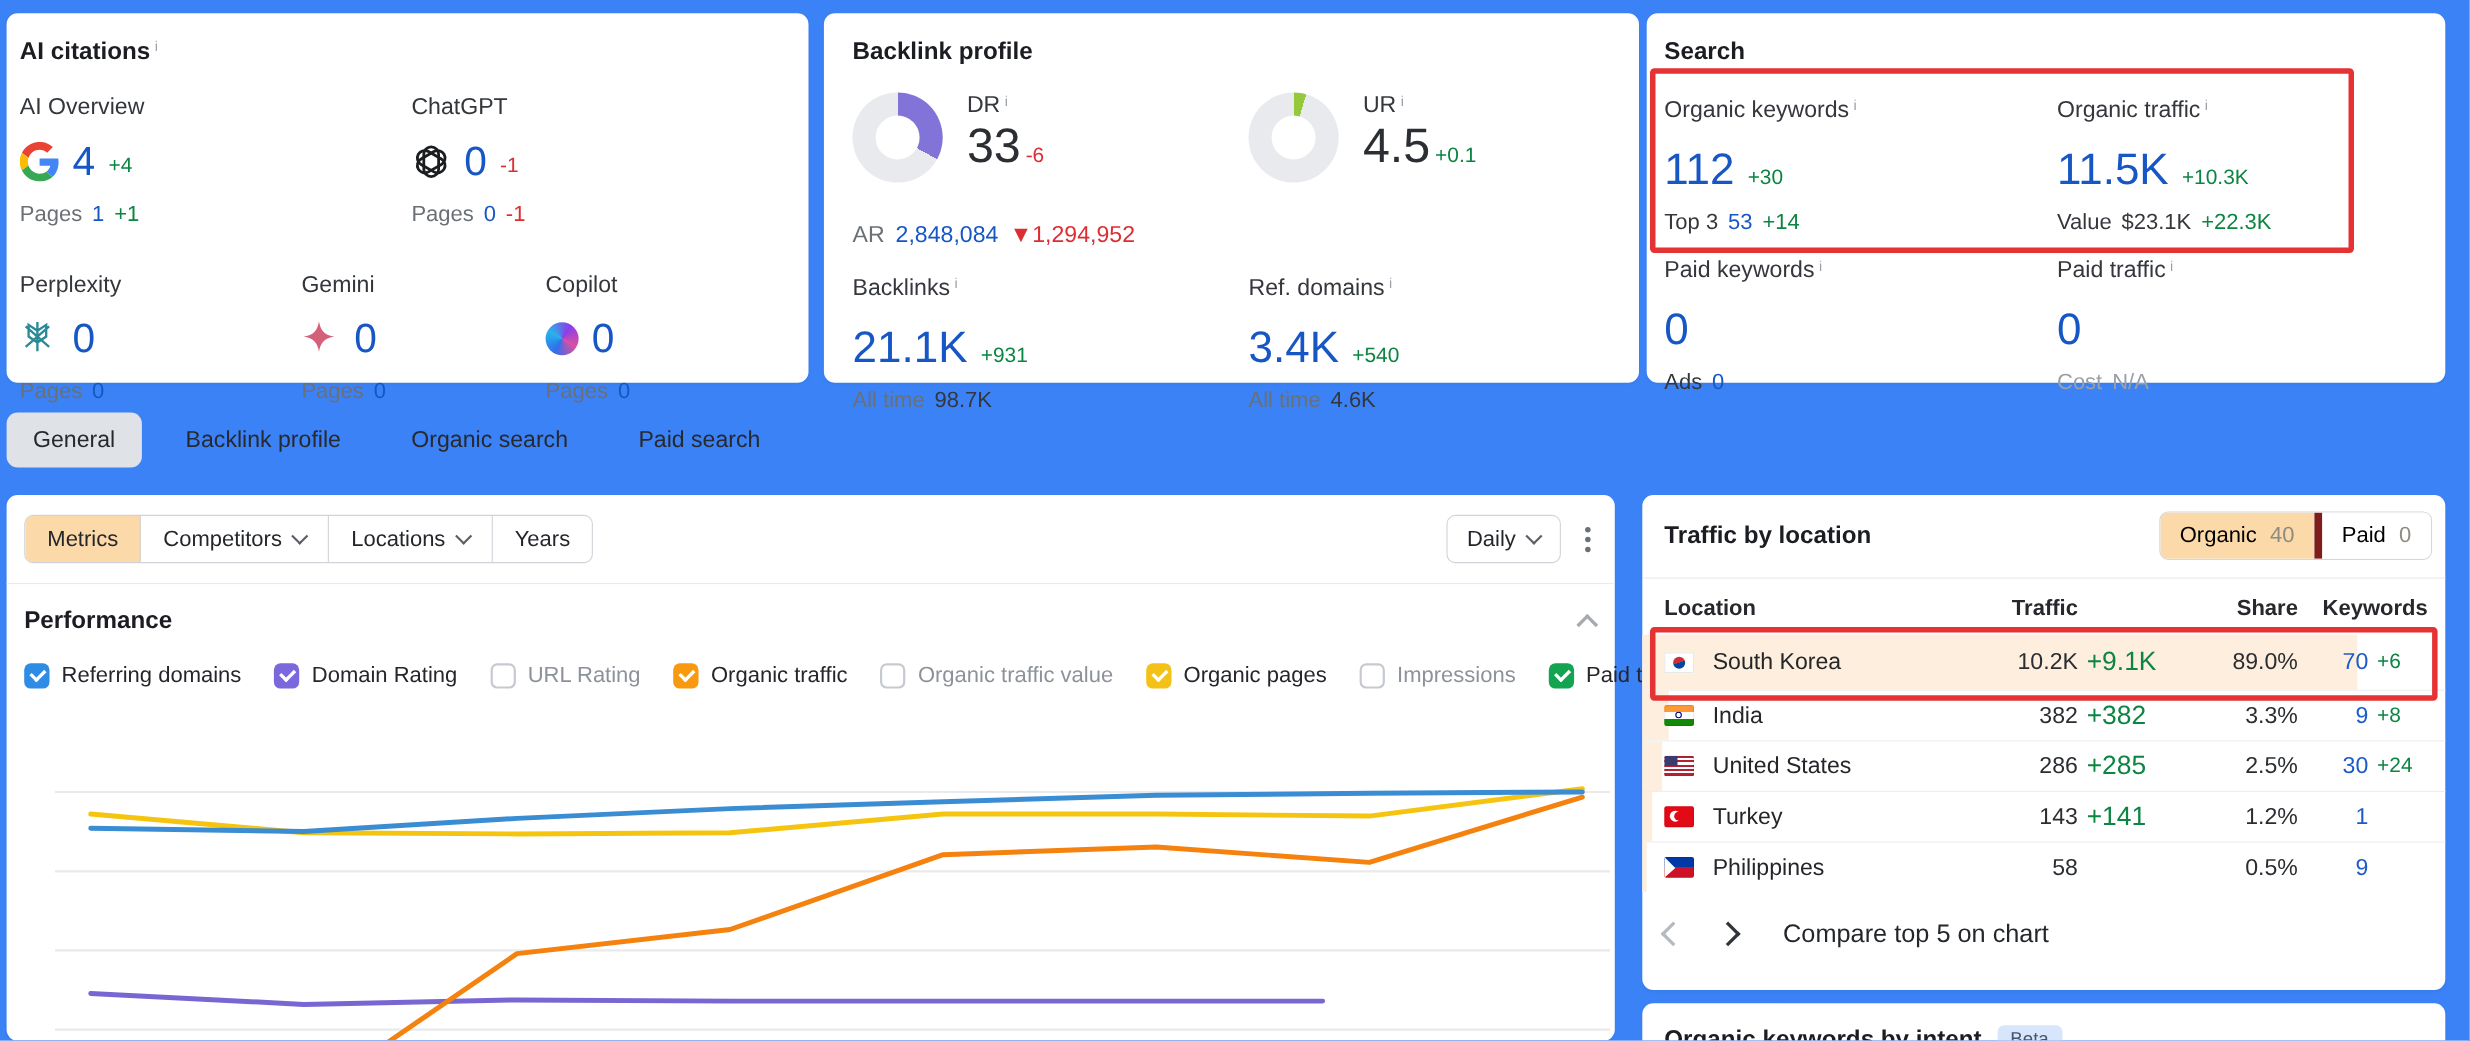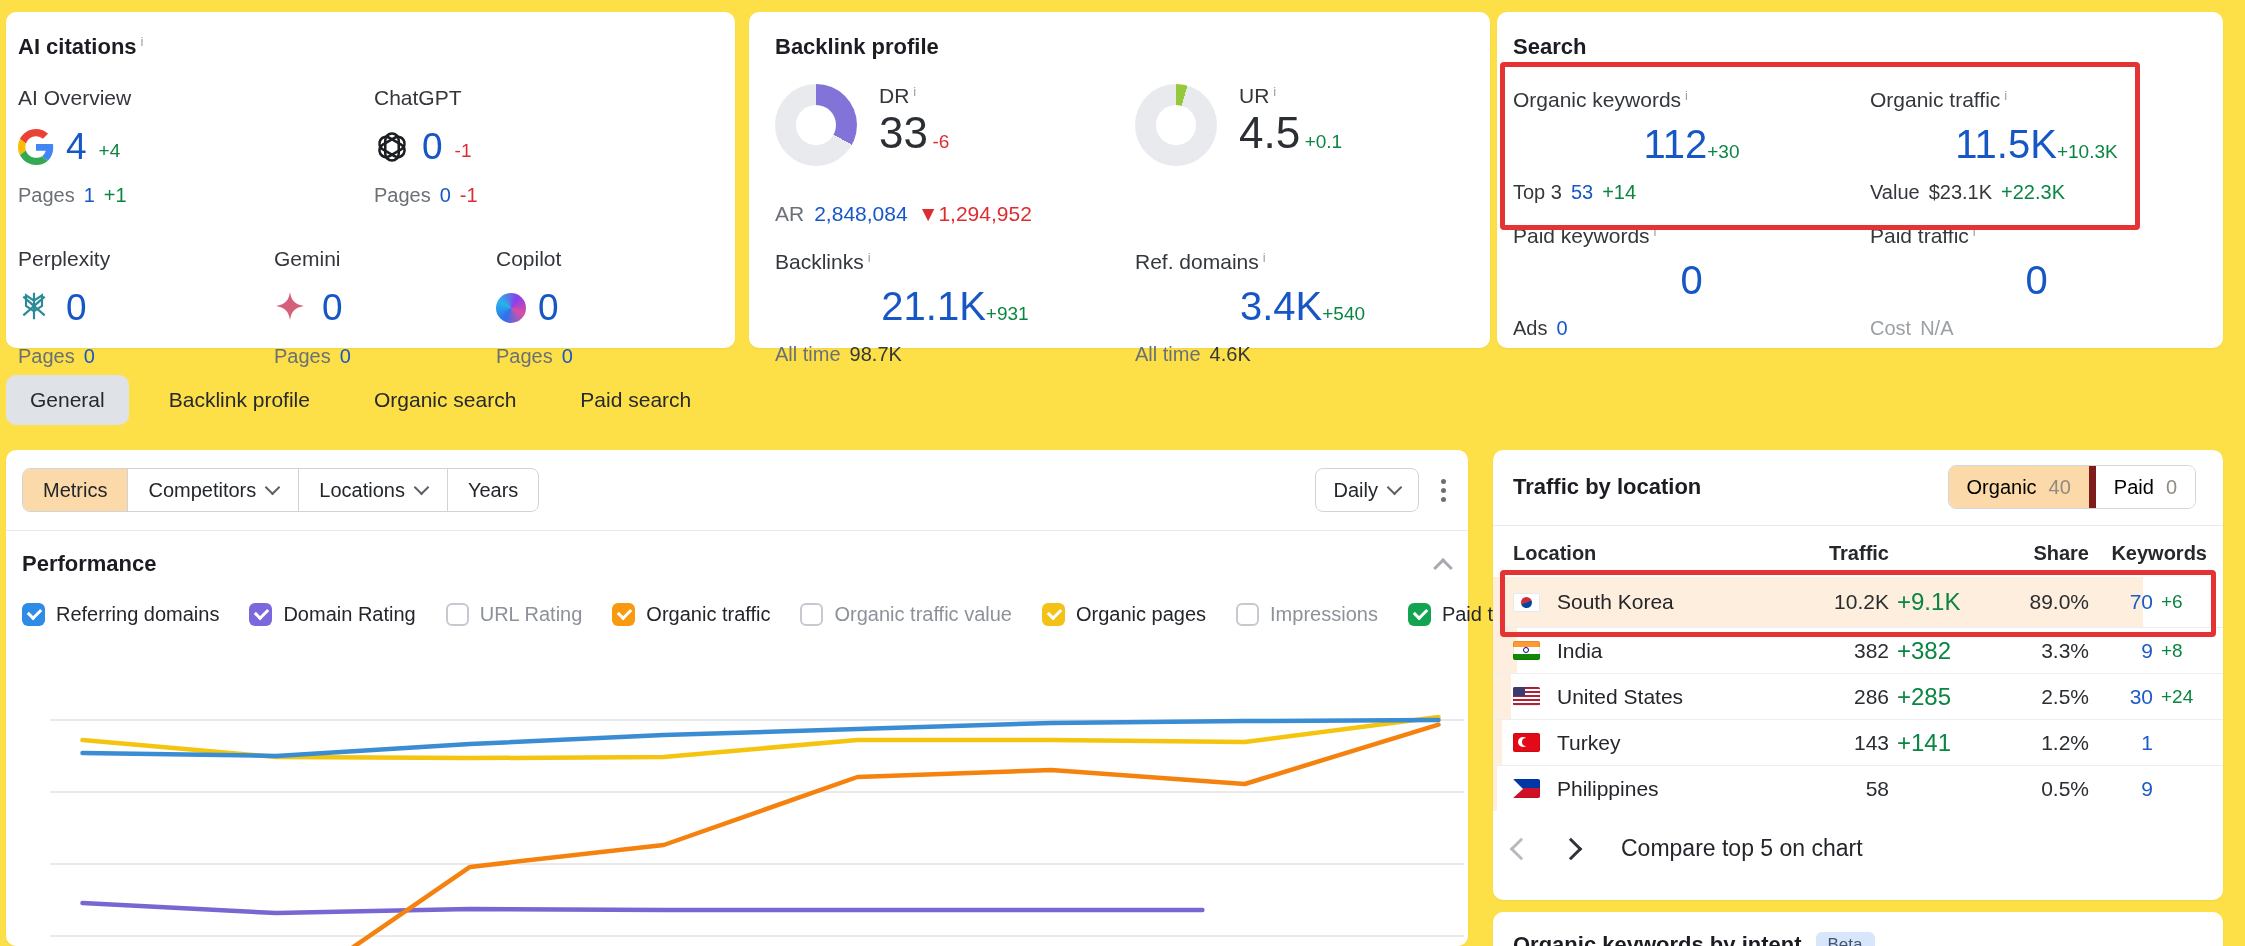--- a/index.html
+++ b/index.html
@@ -1,17 +1,17 @@
 <!DOCTYPE html>
 <html><head>
 <meta charset="utf-8">
 <style>
   html,body{margin:0;padding:0;}
   body{font-family:"Liberation Sans","DejaVu Sans",sans-serif;background:#ecedef;}
-  #stage{position:relative;width:2245px;height:946px;background:#fde047;overflow:hidden;}
+  #stage{position:relative;width:2245px;height:946px;background:#3b82f6;overflow:hidden;}
   .card{position:absolute;background:#fff;border-radius:10px;box-shadow:0 1px 2px rgba(27,31,35,.05);}
   .h1{font-size:22px;font-weight:700;color:#1b1d22;}
   .info{font-size:13px;color:#9aa0a6;vertical-align:top;margin-left:4px;font-style:normal;}
   .blue{color:#1657c5;} .green{color:#0b8542;} .red{color:#dc2d32;}
   .gray{color:#6b7076;} .dark{color:#34373c;} .muted{color:#9aa0a6;}
 
   
   #card-ai{left:6px;top:12px;width:729px;height:336px;padding:22px 18px 0 12px;box-sizing:border-box;}
   .eng-row{display:flex;margin-top:26px;}
   .eng{box-sizing:border-box;}
@@ -32,21 +32,21 @@
   .delta-sm{font-size:19px;}
   .sub-line{font-size:20px;margin-top:14px;display:flex;gap:9px;align-items:baseline;}
   .donut-row{display:flex;gap:22px;align-items:flex-start;margin-top:24px;height:116px;}
   .donut{width:82px;height:82px;border-radius:50%;position:relative;}
   .donut::after{content:"";position:absolute;left:21px;top:21px;width:40px;height:40px;border-radius:50%;background:#fff;}
   .donut-dr{background:conic-gradient(#8273d8 0 33%,#e9eaee 33% 100%);}
   .donut-ur{background:conic-gradient(#96c83c 0 4.5%,#e9eaee 4.5% 100%);}
   .rating-num{font-size:44px;font-weight:500;color:#2b2e33;margin-top:4px;}
   .ar-line{font-size:21px;display:flex;gap:10px;margin-top:2px;}
   .metric-block{margin-top:24px;}
-  .metric-block .val-row{display:flex;align-items:baseline;gap:0;margin-top:10px;justify-content:center;}
+  .metric-block .val-row{display:flex;align-items:baseline;gap:12px;margin-top:20px;}
 
   
   #tabbar{position:absolute;left:6px;top:375px;display:flex;gap:16px;align-items:center;}
   .tab{padding:13px 24px;border-radius:10px;font-size:21px;color:#27292e;cursor:pointer;}
   .tab.active{background:#dfe2e6;}
 
   
   #card-main{left:6px;top:450px;width:1462px;height:496px;box-sizing:border-box;}
   .filter-wrap{border-bottom:1px solid #e8eaed;padding:18px 16px;display:flex;justify-content:space-between;align-items:center;}
   .seg{display:flex;border:1px solid #d0d4d9;border-radius:8px;background:#fff;height:44px;box-sizing:border-box;overflow:hidden;}
@@ -64,21 +64,21 @@
   .cb{display:flex;align-items:center;gap:11px;cursor:pointer;}
   .cb .box{width:23px;height:23px;box-sizing:border-box;border-radius:6px;border:2px solid #c6cad0;background:#fff;position:relative;flex:none;}
   .cb.checked .box{border:none;}
   .cb.checked .box::after{content:"";position:absolute;left:6px;top:5px;width:10px;height:6px;border-left:3px solid #fff;border-bottom:3px solid #fff;transform:rotate(-45deg);}
   .cb .lbl{font-size:20px;color:#8d929a;white-space:nowrap;}
   .cb.checked .lbl{color:#24262b;}
   #perf-chart{position:absolute;left:44px;top:226px;}
 
   
   #card-traffic{left:1493px;top:450px;width:730px;height:450px;box-sizing:border-box;}
-  .tl-head{display:flex;justify-content:space-between;align-items:center;padding:15px 27px 0 20px;}
+  .tl-head{display:flex;justify-content:space-between;align-items:center;padding:15px 12px 0 20px;}
   .tl-toggle{display:flex;border:1px solid #d3d6da;border-radius:8px;overflow:hidden;height:44px;box-sizing:border-box;font-size:20px;}
   .tl-seg{display:flex;align-items:center;gap:12px;padding:0 18px;cursor:pointer;background:#fff;}
   .tl-seg.sel{background:#fbd9a8;}
   .tl-seg + .tl-seg{border-left:7px solid #7f1d1d;}
   .tl-count{color:#8f8b80;}
   .tl-grid{display:grid;grid-template-columns:36px 1fr 88px 80px 104px 56px 46px;column-gap:8px;align-items:center;}
   .tl-cols{margin:16px 0 0 0;border-top:1px solid #e8eaed;padding:16px 16px 12px 20px;font-weight:700;font-size:20px;color:#26282c;}
   .tl-rows{padding:0;}
   .trow{position:relative;height:45px;padding:0 16px 0 20px;border-top:1px solid #eceef0;font-size:21px;color:#24262a;}
   .trow:first-child{height:50px;border-top:none;}

